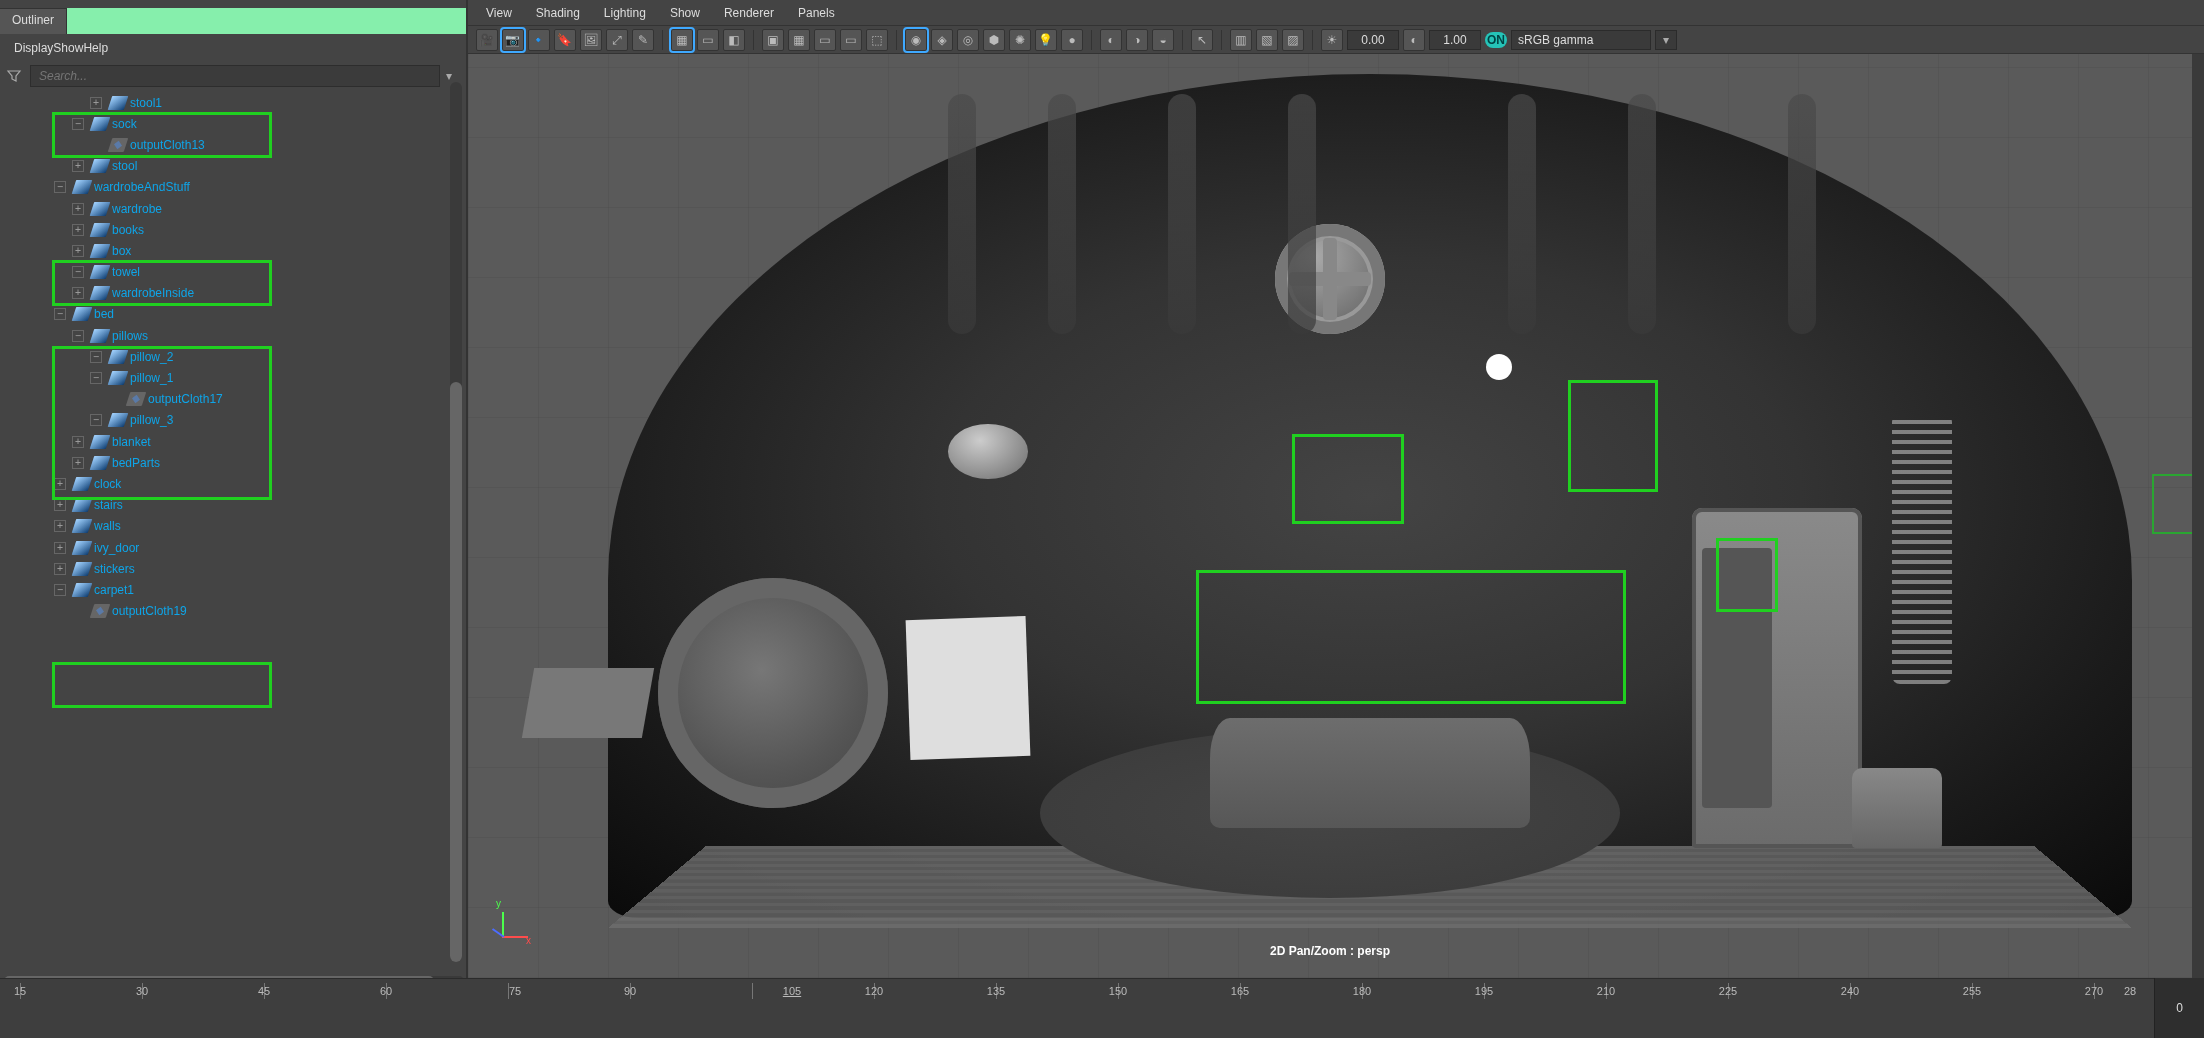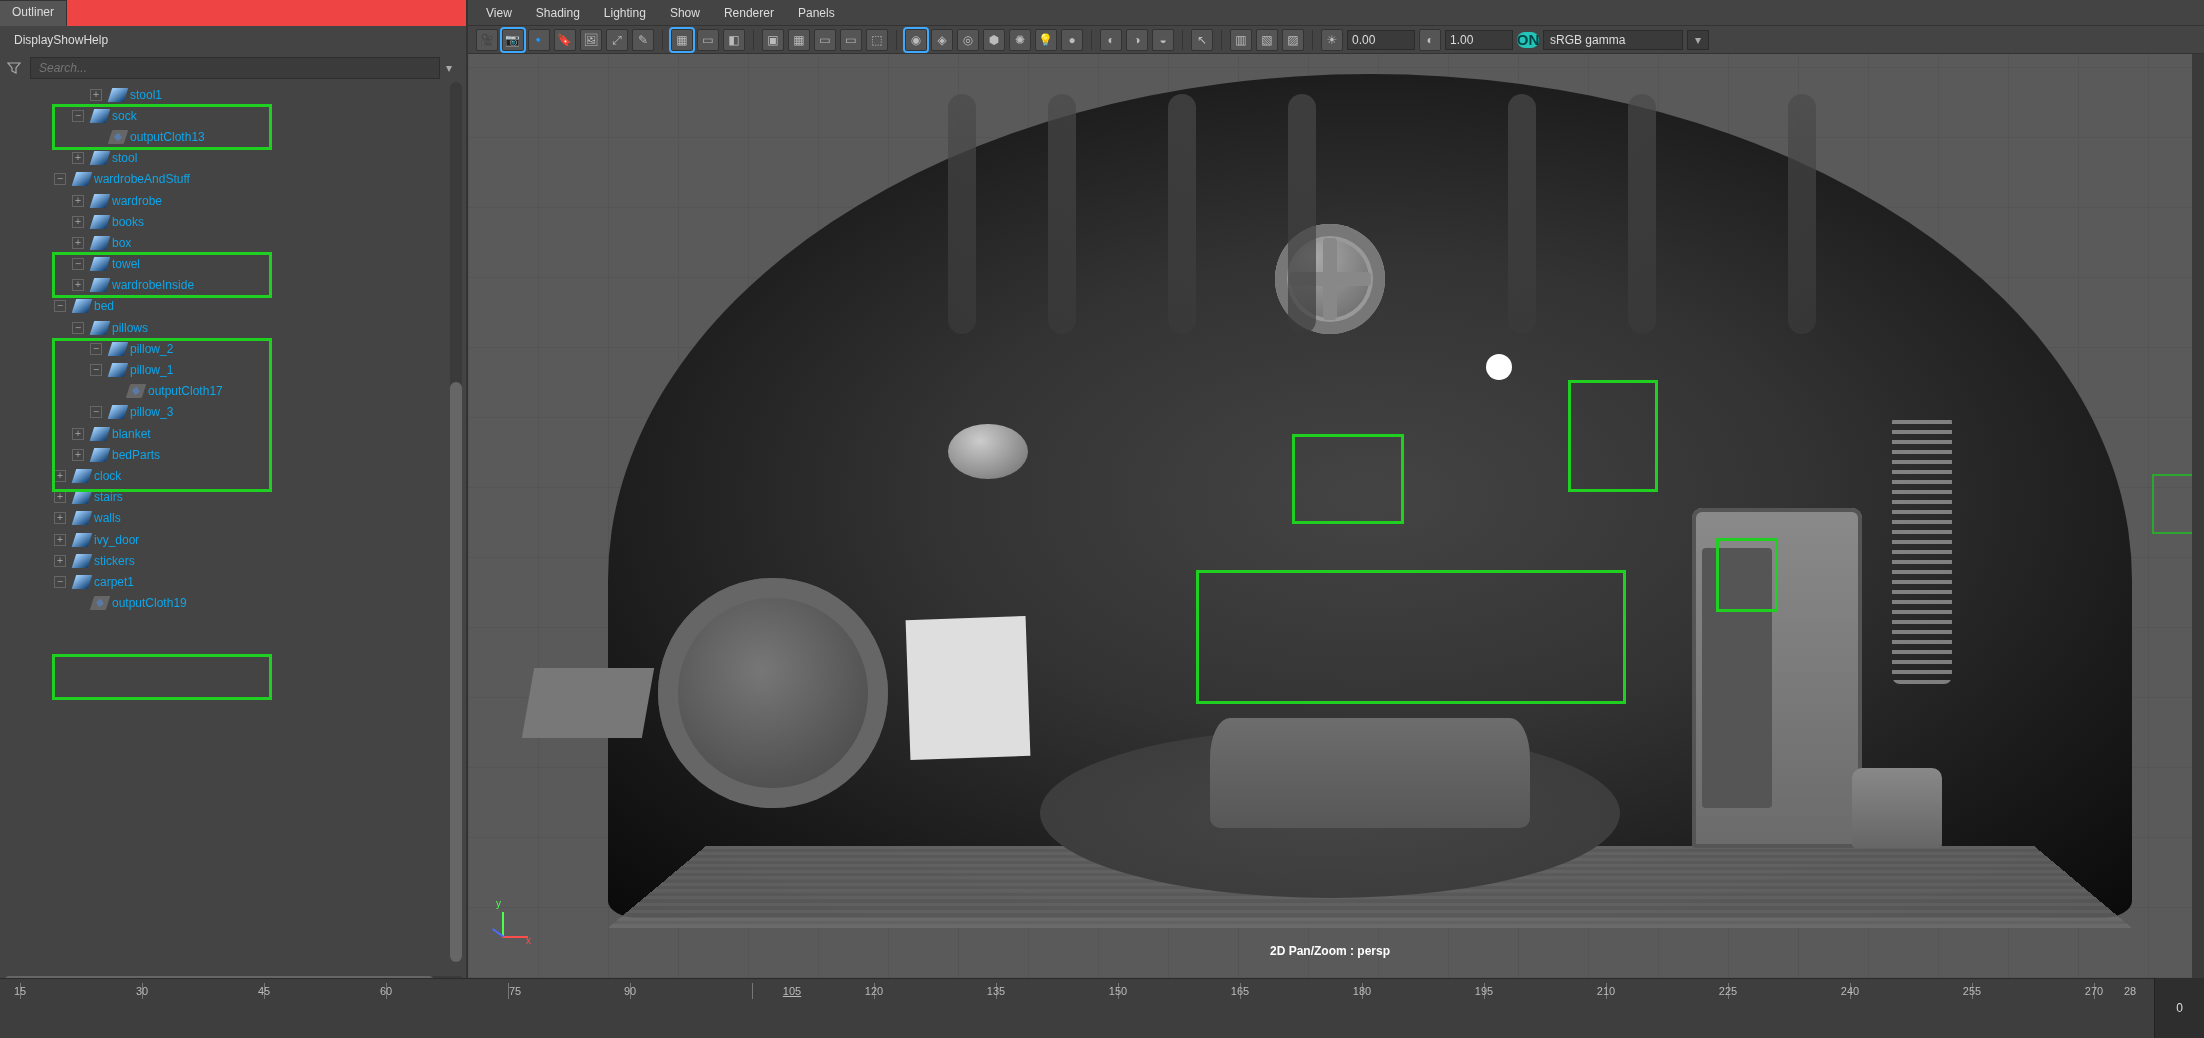--- a/index.html
+++ b/index.html
@@ -1,21 +1,21 @@
 <!DOCTYPE html>
 <html><head>
 <meta charset="utf-8">
 <style>
 * { margin: 0; padding: 0; box-sizing: border-box; font-family: -apple-system, "Segoe UI", Arial, sans-serif; font-size: 12px; color: #ccc; }
 body { background: #444; width: 2204px; height: 1038px; overflow: hidden; position: relative; }
 
 
 .outliner-panel { position: absolute; left: 0; top: 0; width: 468px; height: 1038px; background: #444; border-right: 2px solid #333; }
 
-.tab-strip { height: 26px; background: #ef4444; display: flex; }
+.tab-strip { height: 26px; background: #86efac; display: flex; margin-top: 8px; }
 .tab { background: #555; color: #ddd; padding: 4px 12px; border-top: 1px solid #333; border-right: 1px solid #333; }
 
 .menu-bar { height: 28px; background: #444; display: flex; align-items: center; padding: 0 14px; }
 .menu-item { color: #ddd; cursor: pointer; }
 
 .search-row { height: 28px; display: flex; align-items: center; gap: 6px; padding: 0 4px; }
 .filter-icon { width: 20px; height: 20px; display: flex; align-items: center; justify-content: center; color: #aaa; }
 .search-input { flex: 1; background: #3b3b3b; border: none; color: #bbb; height: 22px; padding: 0 8px; font-style: italic; border: 1px solid #2d2d2d; }
 .search-arrow { width: 16px; color: #aaa; }
 
@@ -39,24 +39,24 @@
 
 
 .viewport-panel { position: absolute; left: 468px; top: 0; right: 0; bottom: 60px; background: #444; }
 
 .vp-menu-bar { height: 26px; background: #444; display: flex; align-items: center; gap: 24px; padding: 0 18px; border-bottom: 1px solid #333; }
 
 .vp-toolbar { height: 28px; background: #444; display: flex; align-items: center; gap: 4px; padding: 0 8px; border-bottom: 1px solid #333; }
 .tbtn { width: 22px; height: 22px; background: #555; border: 1px solid #333; display: flex; align-items: center; justify-content: center; color: #bbb; border-radius: 2px; }
 .tbtn.sel { outline: 2px solid #3fa9ff; }
 .sep { width: 1px; height: 20px; background: #333; margin: 0 4px; }
-.num-field { width: 68px; height: 20px; background: #3a3a3a; border: 1px solid #2b2b2b; color: #ddd; padding: 0 4px; }
+.num-field { width: 52px; height: 20px; background: #3a3a3a; border: 1px solid #2b2b2b; color: #ddd; padding: 0 4px; text-align: center; }
 .sel-color { width: 140px; height: 20px; background: #3a3a3a; border: 1px solid #2b2b2b; color: #ddd; padding: 0 6px; display: flex; align-items: center; }
 .sel-color + .dd { width: 22px; height: 20px; background: #3a3a3a; border: 1px solid #2b2b2b; display: flex; align-items: center; justify-content: center; color: #aaa; }
-.toggle-pill { width: 22px; height: 16px; border-radius: 8px; background: #25c4b8; display: flex; align-items: center; justify-content: center; color: #044; font-size: 15px; font-weight: bold; }
+.toggle-pill { width: 22px; height: 16px; border-radius: 8px; background: #25c4b8; display: flex; align-items: center; justify-content: center; color: #044; font-size: 12px; font-weight: bold; }
 
 .viewport-render { position: absolute; left: 0; top: 54px; right: 12px; bottom: 0; background: #5a5a5a; overflow: hidden; }
 .room-arc { position: absolute; left: 140px; right: 60px; top: 20px; bottom: 60px; background: radial-gradient(ellipse at 50% 50%, #444 0%, #333 40%, #1a1a1a 75%, #0a0a0a 100%); border-radius: 50% 50% 2% 2% / 60% 60% 2% 2%; }
 .floor { position: absolute; left: 140px; right: 60px; bottom: 50px; height: 200px; background: repeating-linear-gradient(0deg, #6d6d6d 0 8px, #636363 8px 16px); transform: perspective(1200px) rotateX(62deg); transform-origin: bottom center; opacity: .85; }
 .grid-plane { position: absolute; inset: 0; background: linear-gradient(#5a5a5a,#5a5a5a), repeating-linear-gradient(90deg, rgba(0,0,0,.15) 0 1px, transparent 1px 70px), repeating-linear-gradient(0deg, rgba(0,0,0,.15) 0 1px, transparent 1px 70px); background-blend-mode: multiply; pointer-events: none; opacity: .35; }
 .round-window { position: absolute; left: 50%; top: 170px; width: 110px; height: 110px; margin-left: -55px; border-radius: 50%; background: radial-gradient(circle at 35% 30%, #aaa, #777 60%, #555); box-shadow: inset 0 0 0 12px #777, inset 0 0 0 16px #999; }
 .round-window::before, .round-window::after { content:""; position:absolute; background:#888; }
 .round-window::before { left:50%; top:14px; bottom:14px; width:14px; margin-left:-7px; border-radius:4px; }
 .round-window::after { top:50%; left:14px; right:14px; height:14px; margin-top:-7px; border-radius:4px; }
 .rug { position: absolute; left: 50%; bottom: 80px; width: 580px; height: 170px; margin-left: -290px; background: radial-gradient(ellipse at center, #454545 0%, #3d3d3d 70%, #393939 100%); border-radius: 50%; }

